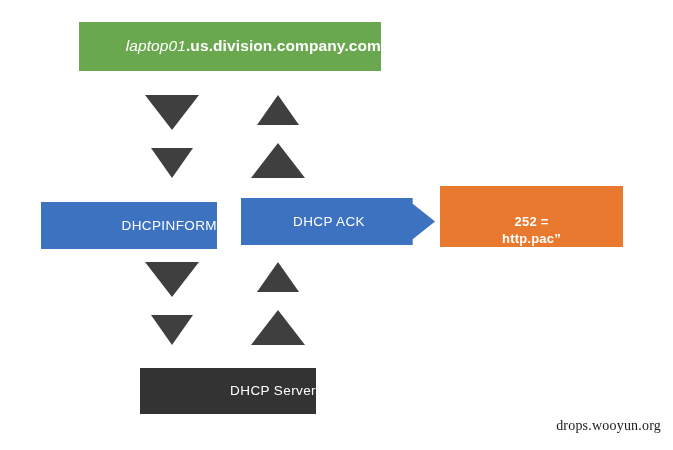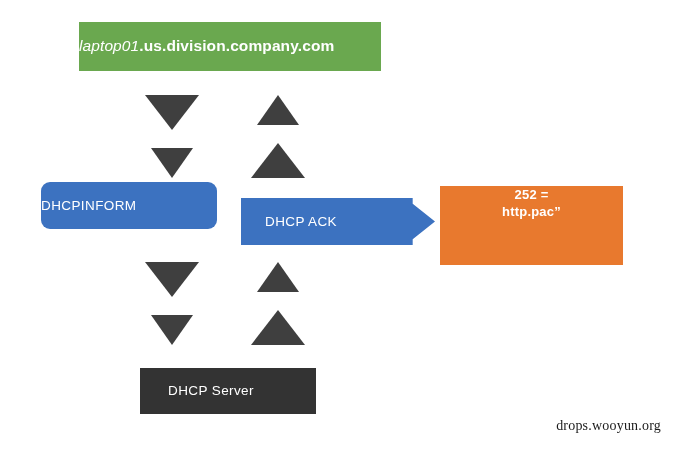--- a/index.html
+++ b/index.html
@@ -17,21 +17,21 @@
     background: #ffffff;
     overflow: hidden;
   }
 
   
   .box {
     position: absolute;
     box-sizing: border-box;
     display: flex;
     align-items: center;
-    justify-content: flex-start;
+    justify-content: flex-end;
     text-align: center;
     color: #ffffff;
     line-height: 1.32;
   }
 
   #host-box {
     left: 79px;
     top: 22px;
     width: 302px;
     height: 49px;
@@ -42,54 +42,53 @@
   #host-box .host-name {
     font-style: italic;
     font-weight: normal;
   }
   #host-box .host-domain {
     font-weight: bold;
   }
 
   #dhcpinform-box {
     left: 41px;
-    top: 182px;
+    top: 202px;
     width: 176px;
     height: 47px;
     background: #3c72c0;
     font-size: 13.5px;
     letter-spacing: 0.4px;
-    border-radius: 9px;
   }
 
   
   #dhcpack-arrow {
     position: absolute;
     left: 241px;
     top: 198px;
     width: 194px;
     height: 47px;
     background: #3c72c0;
     -webkit-clip-path: polygon(0 0, 88.5% 0, 88.5% 12%, 100% 50%, 88.5% 88%, 88.5% 100%, 0 100%);
     clip-path: polygon(0 0, 88.5% 0, 88.5% 12%, 100% 50%, 88.5% 88%, 88.5% 100%, 0 100%);
     display: flex;
     align-items: center;
     justify-content: flex-start;
     color: #ffffff;
     font-size: 13.5px;
     letter-spacing: 0.4px;
     box-sizing: border-box;
-    padding-left: 24px;
+    padding-left: 52px;
   }
 
   #option252-box {
     left: 440px;
     top: 186px;
     width: 183px;
-    height: 79px;
+    height: 61px;
     background: #e8792e;
     font-size: 13px;
     font-weight: bold;
     flex-direction: column;
     letter-spacing: 0.2px;
   }
   #option252-box span { display: block; }
 
   #server-box {
     left: 140px;

